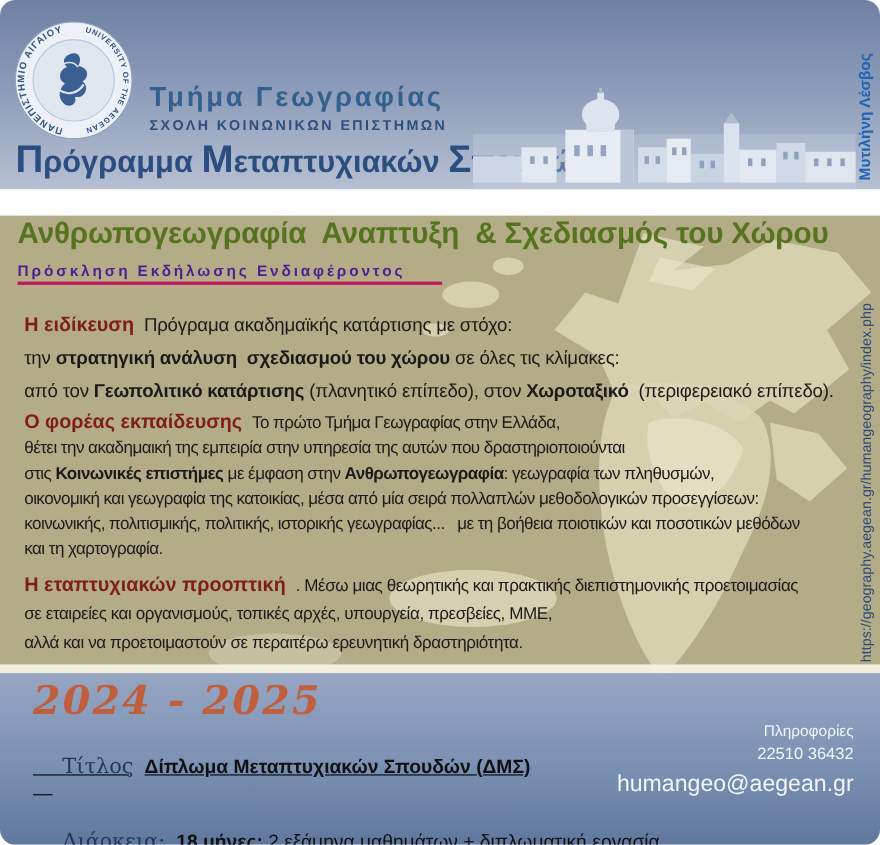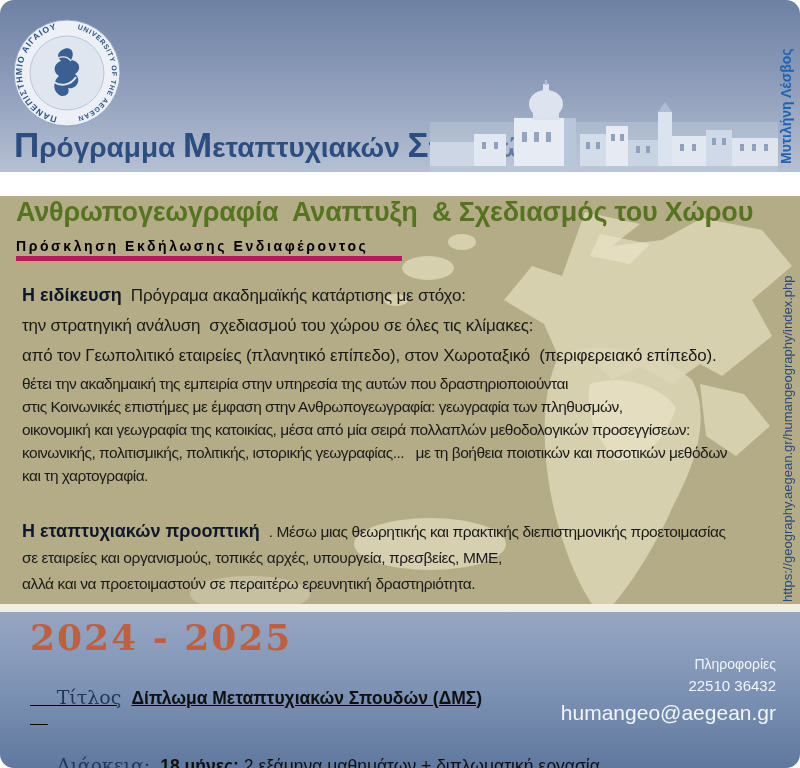--- a/index.html
+++ b/index.html
@@ -18,34 +18,34 @@
   .program .cap{font-size:35px;line-height:1;}
   .skyline{position:absolute;left:430px;top:80px;width:348px;height:92px;}
   .vert{writing-mode:vertical-rl;transform:rotate(180deg);text-align:center;}
   .loc{position:absolute;right:6px;top:36px;height:140px;font-size:14px;font-weight:bold;color:#1d64b5;}
   
   .bodyarea{position:absolute;left:0;top:172px;width:800px;height:432px;background:#b4ac87;overflow:hidden;margin-top:24px;}
   .worldmap{position:absolute;left:0;top:8px;width:800px;height:424px;pointer-events:none;}
   .title{position:absolute;left:16px;top:1px;margin:0;font-size:27px;font-weight:bold;color:#567420;
     white-space:pre;letter-spacing:-0.2px;}
   .subtitle{position:absolute;left:16px;top:42px;font-size:14px;font-weight:bold;letter-spacing:2.6px;
-    color:#000000;border-bottom:5px solid #be185d;padding:0 34px 2px 0;}
+    color:#4c1d95;border-bottom:3px solid #be185d;padding:0 34px 2px 0;}
   .section{position:absolute;left:22px;}
   .sec-0{top:84px;font-size:17px;line-height:30px;letter-spacing:-0.2px;}
   .sec-1{top:176px;font-size:15.5px;line-height:23px;letter-spacing:-0.5px;}
   .sec-2{top:322px;font-size:15.5px;line-height:26px;letter-spacing:-0.4px;}
   .bodyline{margin:0;color:#1a1a1a;white-space:pre;}
-  .b{font-weight:normal;}
-  .seclabel{color:#0f172a;font-weight:bold;font-size:18px;margin-right:9px;letter-spacing:0;}
+  .b{font-weight:bold;}
+  .seclabel{color:#7f1d1d;font-weight:bold;font-size:18px;margin-right:9px;letter-spacing:0;}
   .url{position:absolute;right:5px;top:54px;height:378px;font-size:13px;color:#2c4a7c;}
   
   .sep{position:absolute;left:0;top:604px;width:800px;height:8px;background:#f2efe1;}
   .footer{position:absolute;left:0;top:612px;width:800px;height:156px;
     background:linear-gradient(180deg,#96a6c3 0%,#7a90b2 55%,#60789e 100%);}
-  .years{position:absolute;left:30px;top:4px;font-family:"DejaVu Serif",serif;
+  .years{position:absolute;left:30px;top:4px;font-family:"DejaVu Serif",serif;font-style:italic;
     font-weight:bold;font-size:36px;letter-spacing:2px;color:#c05f3e;}
   .frow{position:absolute;left:30px;white-space:pre;text-decoration:underline;}
   .fr0{top:56px;} .fr1{top:90px;} .fr2{top:124px;}
   .flabel{font-family:"DejaVu Serif",serif;font-size:19px;color:#22365c;}
   .fval{font-weight:bold;font-size:17.5px;color:#101010;margin-left:10px;}
   .frest{font-size:17.5px;color:#101010;}
   .contact{position:absolute;right:24px;top:44px;text-align:right;color:#f2f5fa;}
   .cinfo{font-size:14px;}
   .cphone{font-size:15px;margin-top:5px;}
   .cemail{font-size:21px;margin-top:7px;}
@@ -68,20 +68,24 @@
       <text font-size="7" font-weight="bold" fill="#2d5286" letter-spacing="0.8" font-family="Liberation Sans, sans-serif">
         <textPath href="#arcR" startOffset="50%" text-anchor="middle">UNIVERSITY OF THE AEGEAN</textPath>
       </text>
       <g>
         <path d="M50,32 C58,27 64,34 59,42 C68,43 70,52 63,56 C70,61 65,72 56,70 C59,76 51,81 46,76 C40,71 42,62 47,58 C40,54 42,45 49,43 C45,39 45,35 50,32 Z" fill="#3a5f93"></path>
         <path d="M42,64 C49,69 59,67 64,59" stroke="#dfe6f0" stroke-width="2" fill="none"></path>
         <path d="M46,40 C51,38 56,39 59,43" stroke="#dfe6f0" stroke-width="1.4" fill="none"></path>
       </g>
     </svg>
 
+    <div class="deptblock">
+      <div class="dept">Τμήμα Γεωγραφίας</div>
+      <div class="school">ΣΧΟΛΗ ΚΟΙΝΩΝΙΚΩΝ ΕΠΙΣΤΗΜΩΝ</div>
+    </div>
 
     <div class="program"><span class="cap">Π</span><span>ρόγραμμα </span><span class="cap">Μ</span><span>εταπτυχιακών </span><span class="cap">Σ</span><span>πουδών</span></div>
 
     <svg class="skyline" viewBox="0 0 348 92">
       <rect x="0" y="42" width="348" height="50" fill="#c6d0e0" opacity="0.35"></rect>
 
       <rect x="0" y="62" width="44" height="30" fill="#cdd6e5"></rect>
       <rect x="44" y="54" width="32" height="38" fill="#e2e8f1"></rect>
 
       <g>
@@ -153,23 +157,24 @@
       </g>
     </svg>
 
     <h1 class="title">Ανθρωπογεωγραφία  Αναπτυξη  &amp; Σχεδιασμός του Χώρου</h1>
     <div class="subtitle">Πρόσκληση Εκδήλωσης Ενδιαφέροντος</div>
 
     <div>
         <div class="section sec-0">
           <p class="bodyline"><span class="seclabel">Η ειδίκευση</span><span>Πρόγραμα ακαδημαϊκής κατάρτισης με στόχο:</span></p>
           <p class="bodyline"><span>την </span><span class="b">στρατηγική ανάλυση  σχεδιασμού του χώρου</span><span> σε όλες τις κλίμακες:</span></p>
-          <p class="bodyline"><span>από τον </span><span class="b">Γεωπολιτικό εταιρείες</span><span> (πλανητικό επίπεδο), στον </span><span class="b">Χωροταξικό</span><span>  (περιφερειακό επίπεδο).</span></p>
+          <p class="bodyline"><span>από τον </span><span class="b">Γεωπολιτικό κατάρτισης</span><span> (πλανητικό επίπεδο), στον </span><span class="b">Χωροταξικό</span><span>  (περιφερειακό επίπεδο).</span></p>
         </div>
         <div class="section sec-1">
+          <p class="bodyline"><span class="seclabel">Ο φορέας εκπαίδευσης</span><span>Το πρώτο Τμήμα Γεωγραφίας στην Ελλάδα,</span></p>
           <p class="bodyline"><span>θέτει την ακαδημαική της εμπειρία στην υπηρεσία της αυτών που δραστηριοποιούνται</span></p>
           <p class="bodyline"><span>στις </span><span class="b">Κοινωνικές επιστήμες</span><span> με έμφαση στην </span><span class="b">Ανθρωπογεωγραφία</span><span>: γεωγραφία των πληθυσμών,</span></p>
           <p class="bodyline"><span>οικονομική και γεωγραφία της κατοικίας, μέσα από μία σειρά πολλαπλών μεθοδολογικών προσεγγίσεων:</span></p>
           <p class="bodyline"><span>κοινωνικής, πολιτισμικής, πολιτικής, ιστορικής γεωγραφίας...   με τη βοήθεια ποιοτικών και ποσοτικών μεθόδων</span></p>
           <p class="bodyline"><span>και τη χαρτογραφία.</span></p>
         </div>
         <div class="section sec-2">
           <p class="bodyline"><span class="seclabel">Η εταπτυχιακών προοπτική</span><span>. Μέσω μιας θεωρητικής και πρακτικής διεπιστημονικής προετοιμασίας</span></p>
           <p class="bodyline"><span>σε εταιρείες και οργανισμούς, τοπικές αρχές, υπουργεία, πρεσβείες, ΜΜΕ,</span></p>
           <p class="bodyline"><span>αλλά και να προετοιμαστούν σε περαιτέρω ερευνητική δραστηριότητα.</span></p>

